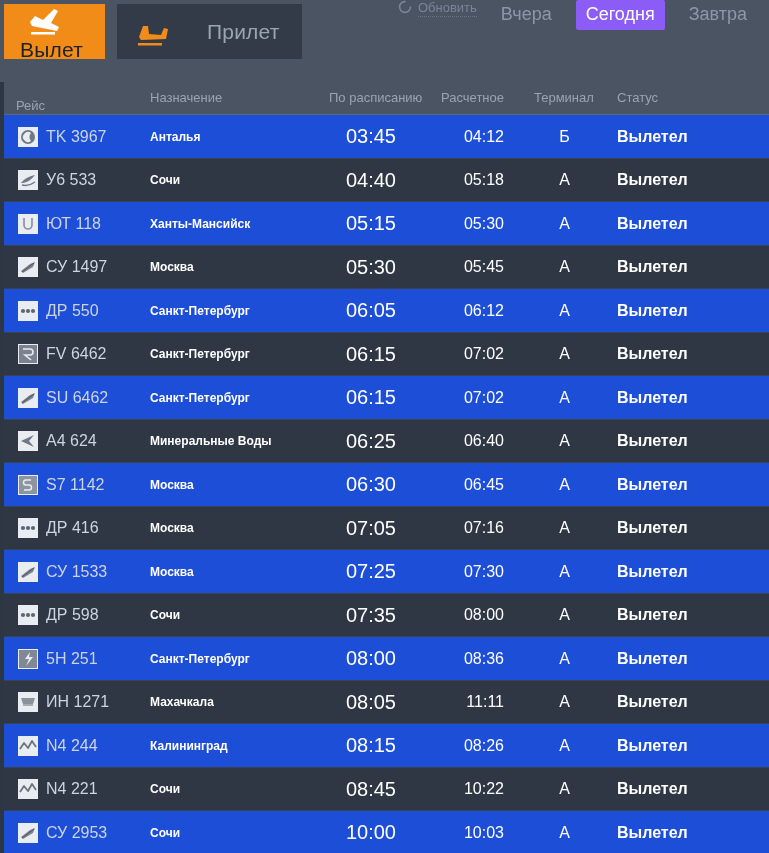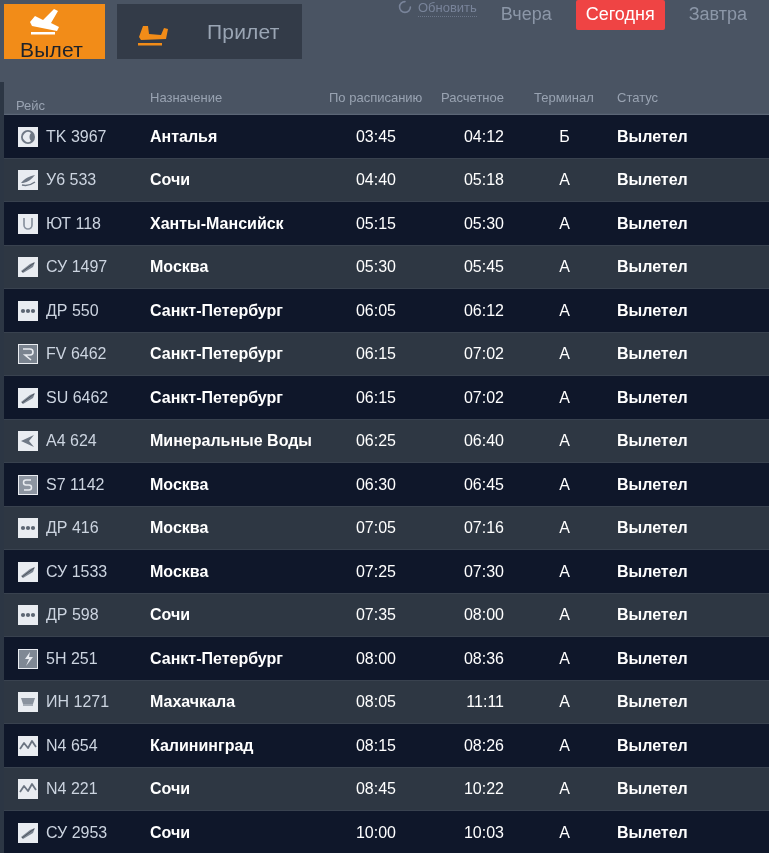--- a/index.html
+++ b/index.html
@@ -40,21 +40,21 @@
   }
   .refresh {
     display:flex; align-items:center; gap:6px;
     color:#79849a; font-size:13px; cursor:pointer; user-select:none;
   }
   .refresh .rtext { border-bottom:1px dotted #6b7689; padding-bottom:1px; }
   .daybtn {
     font-size:18px; color:#8c97a8; padding:4px 10px 5px;
     cursor:pointer; user-select:none; border-radius:2px;
   }
-  .daybtn.active { background:#ef4444; color:#ffffff; }
+  .daybtn.active { background:#8b5cf6; color:#ffffff; }
 
   
   .colhead {
     position:relative;
     height:32px;
     background:#4a5463;
     border-bottom:1px solid #5a6personally;
     border-bottom:1px solid #59637240;
     margin-left:4px;
   }
@@ -63,29 +63,29 @@
     font-size:13px; color:#99a3b2; white-space:nowrap;
   }
   .hr-line { margin-left:4px; height:1px; background:#5c6676; }
 
   
   .rows { margin-left:4px; background:#2c3644; }
   .row {
     position:relative;
     height:43.5px;
     border-bottom:1px solid #39424f;
-    background:#0f172a;
+    background:#1d4ed8;
   }
   .row.alt { background:#2e3743; }
   .row .cell { position:absolute; top:0; height:43.5px; display:flex; align-items:center; white-space:nowrap; }
 
   .c-logo  { left:12px;  width:24px; justify-content:center; }
   .c-flight{ left:42px;  font-size:16px; color:#ccd4e0; }
-  .c-dest  { left:146px; font-size:16px; color:#ffffff; font-weight:bold; }
-  .c-sched { left:330px; width:62px; justify-content:flex-end; font-size:16px; color:#ffffff; }
+  .c-dest  { left:146px; font-size:12px; color:#ffffff; font-weight:bold; }
+  .c-sched { left:330px; width:62px; justify-content:flex-end; font-size:20px; color:#ffffff; }
   .c-est   { left:438px; width:62px; justify-content:flex-end; font-size:16px; color:#ffffff; }
   .c-term  { left:533px; width:55px; justify-content:center; font-size:16px; color:#ffffff; }
   .c-status{ left:613px; font-size:16px; color:#ffffff;font-weight:bold; }
 
   .logo {
     width:20px; height:20px; background:#e9ecf1;
     display:flex; align-items:center; justify-content:center;
     overflow:hidden;
   }
   .logo svg { display:block; }
@@ -372,21 +372,21 @@
         <div class="cell c-status">Вылетел</div>
       </div>
       <div class="row">
         <div class="cell c-logo">
           <div class="logo">
             <svg width="20" height="20" viewBox="0 0 20 20">
               <path d="M2 13 L6 7 L10 12 L14 5 L18 11" stroke="#6b7481" stroke-width="1.8" fill="none" stroke-linejoin="round"></path>
             </svg>
           </div>
         </div>
-        <div class="cell c-flight">N4 654</div>
+        <div class="cell c-flight">N4 244</div>
         <div class="cell c-dest">Калининград</div>
         <div class="cell c-sched">08:15</div>
         <div class="cell c-est">08:26</div>
         <div class="cell c-term">А</div>
         <div class="cell c-status">Вылетел</div>
       </div>
       <div class="row alt">
         <div class="cell c-logo">
           <div class="logo">
             <svg width="20" height="20" viewBox="0 0 20 20">

